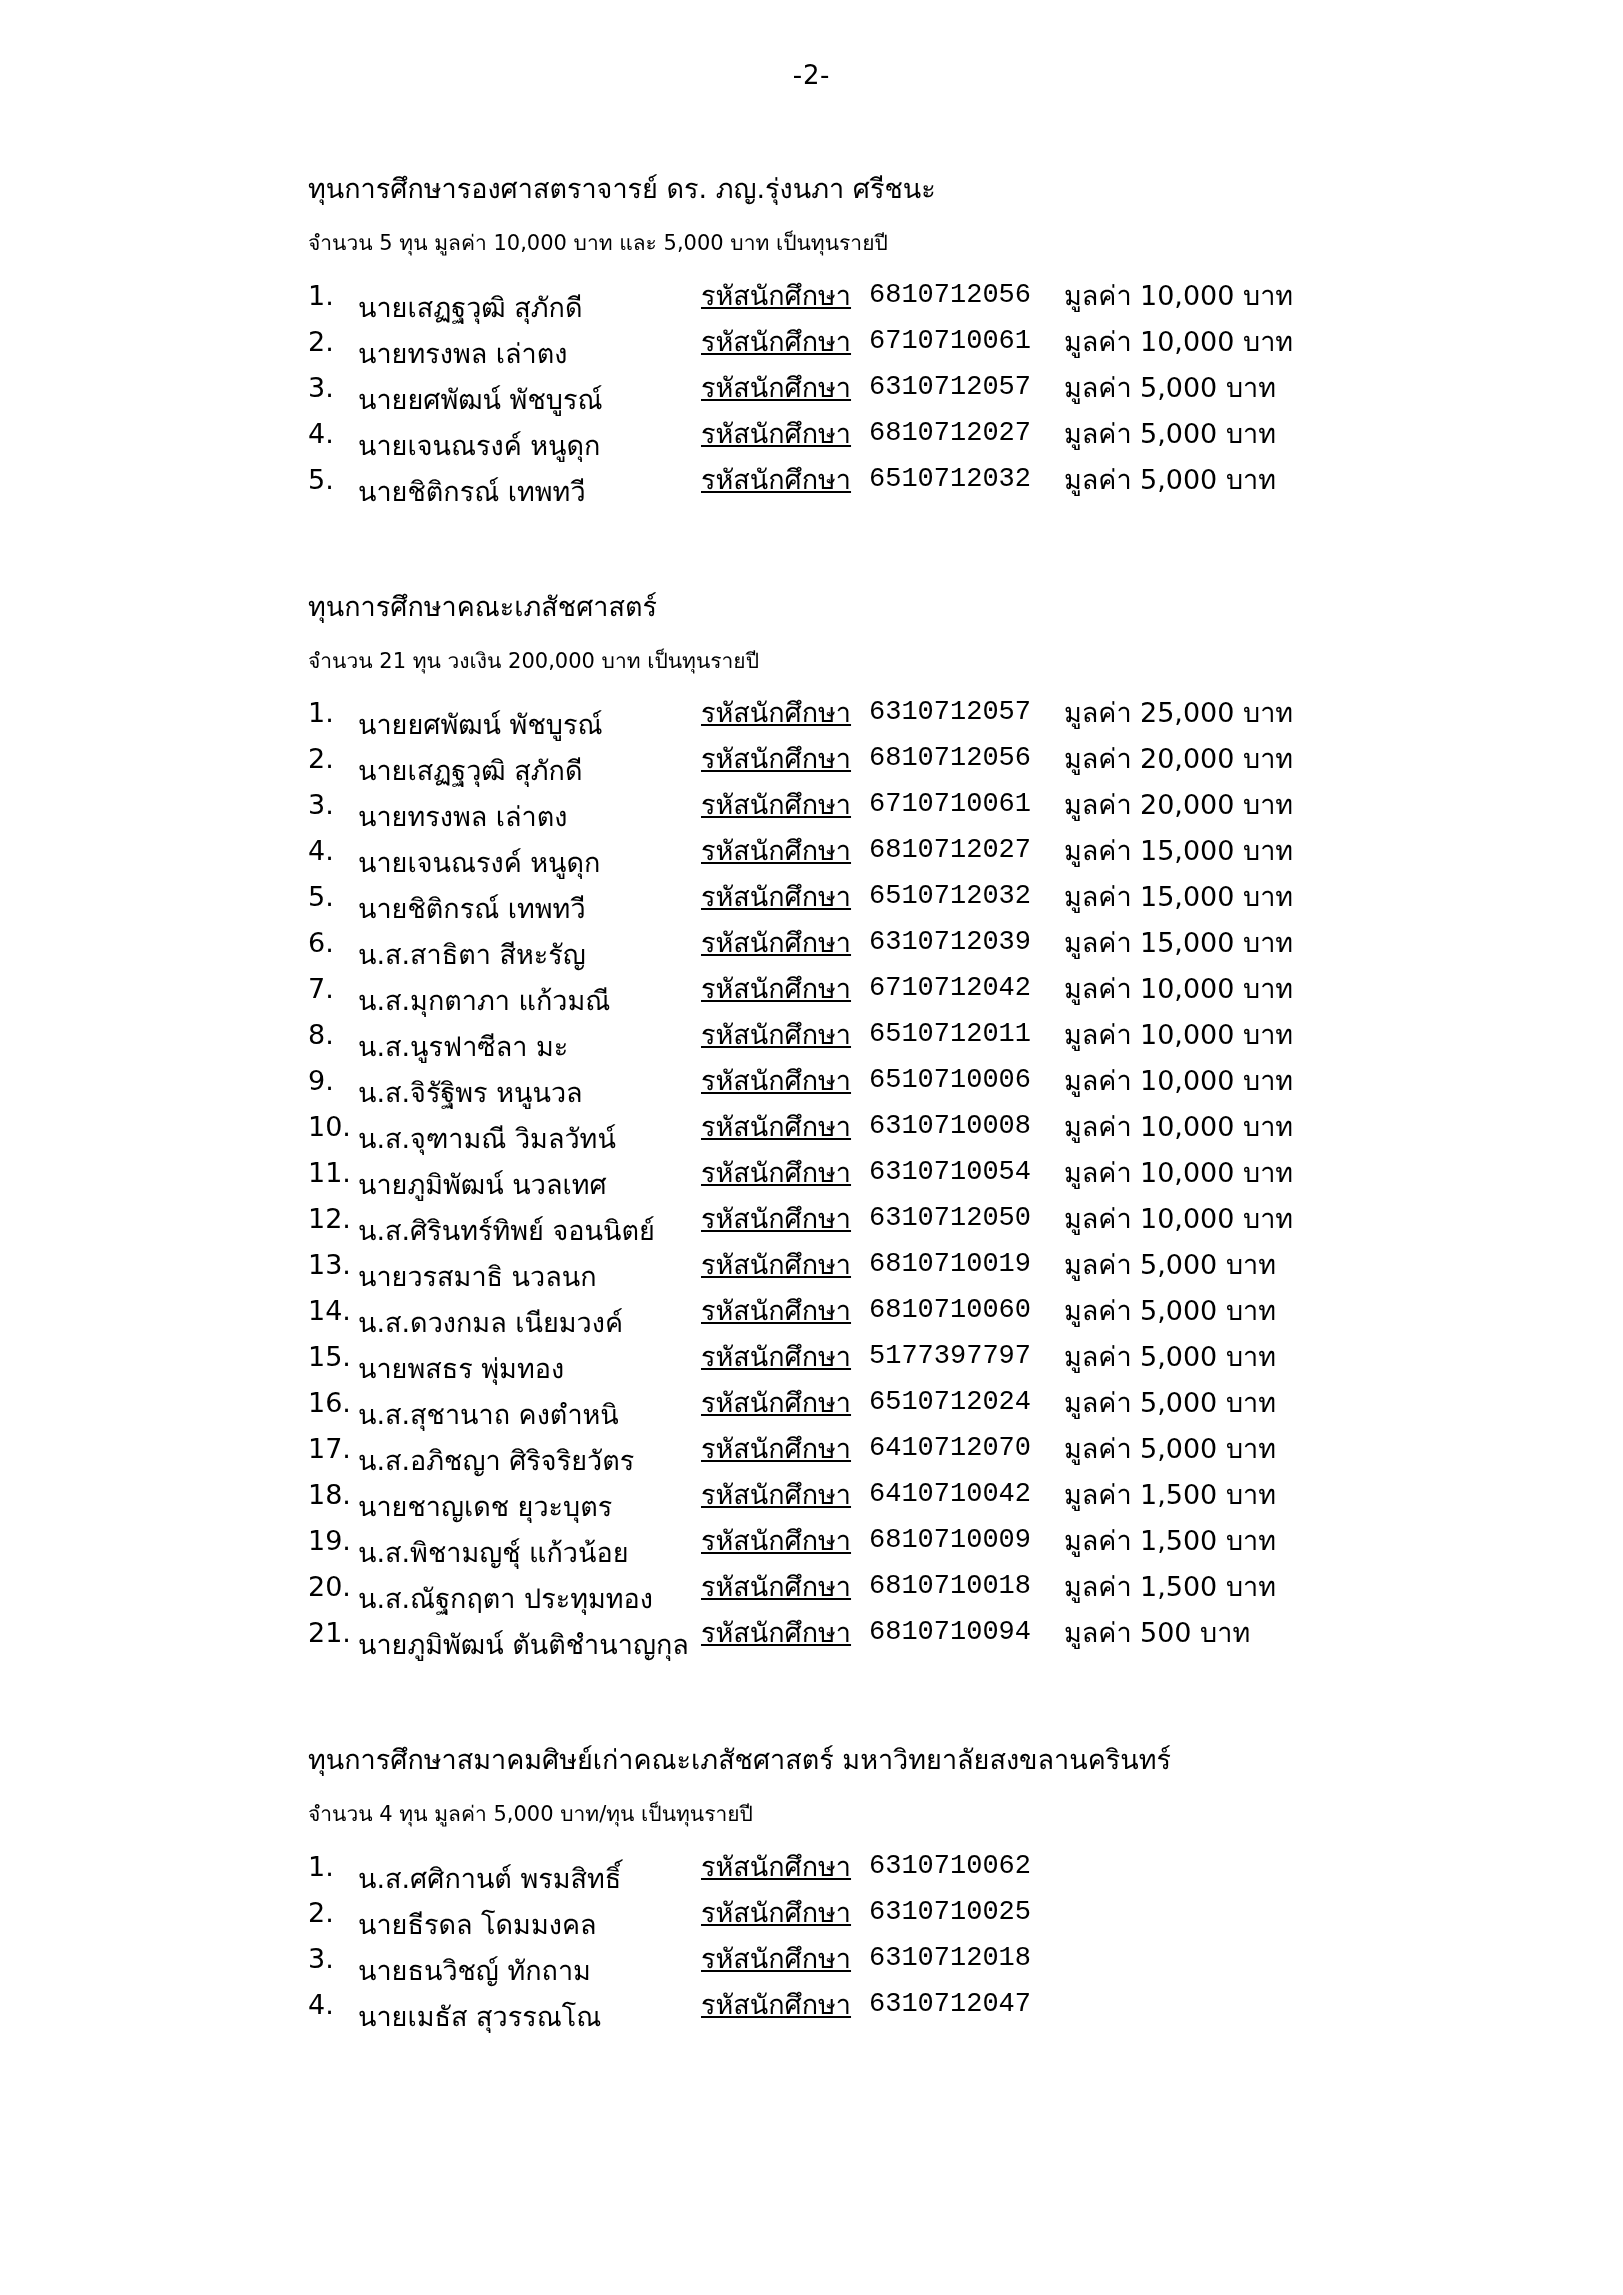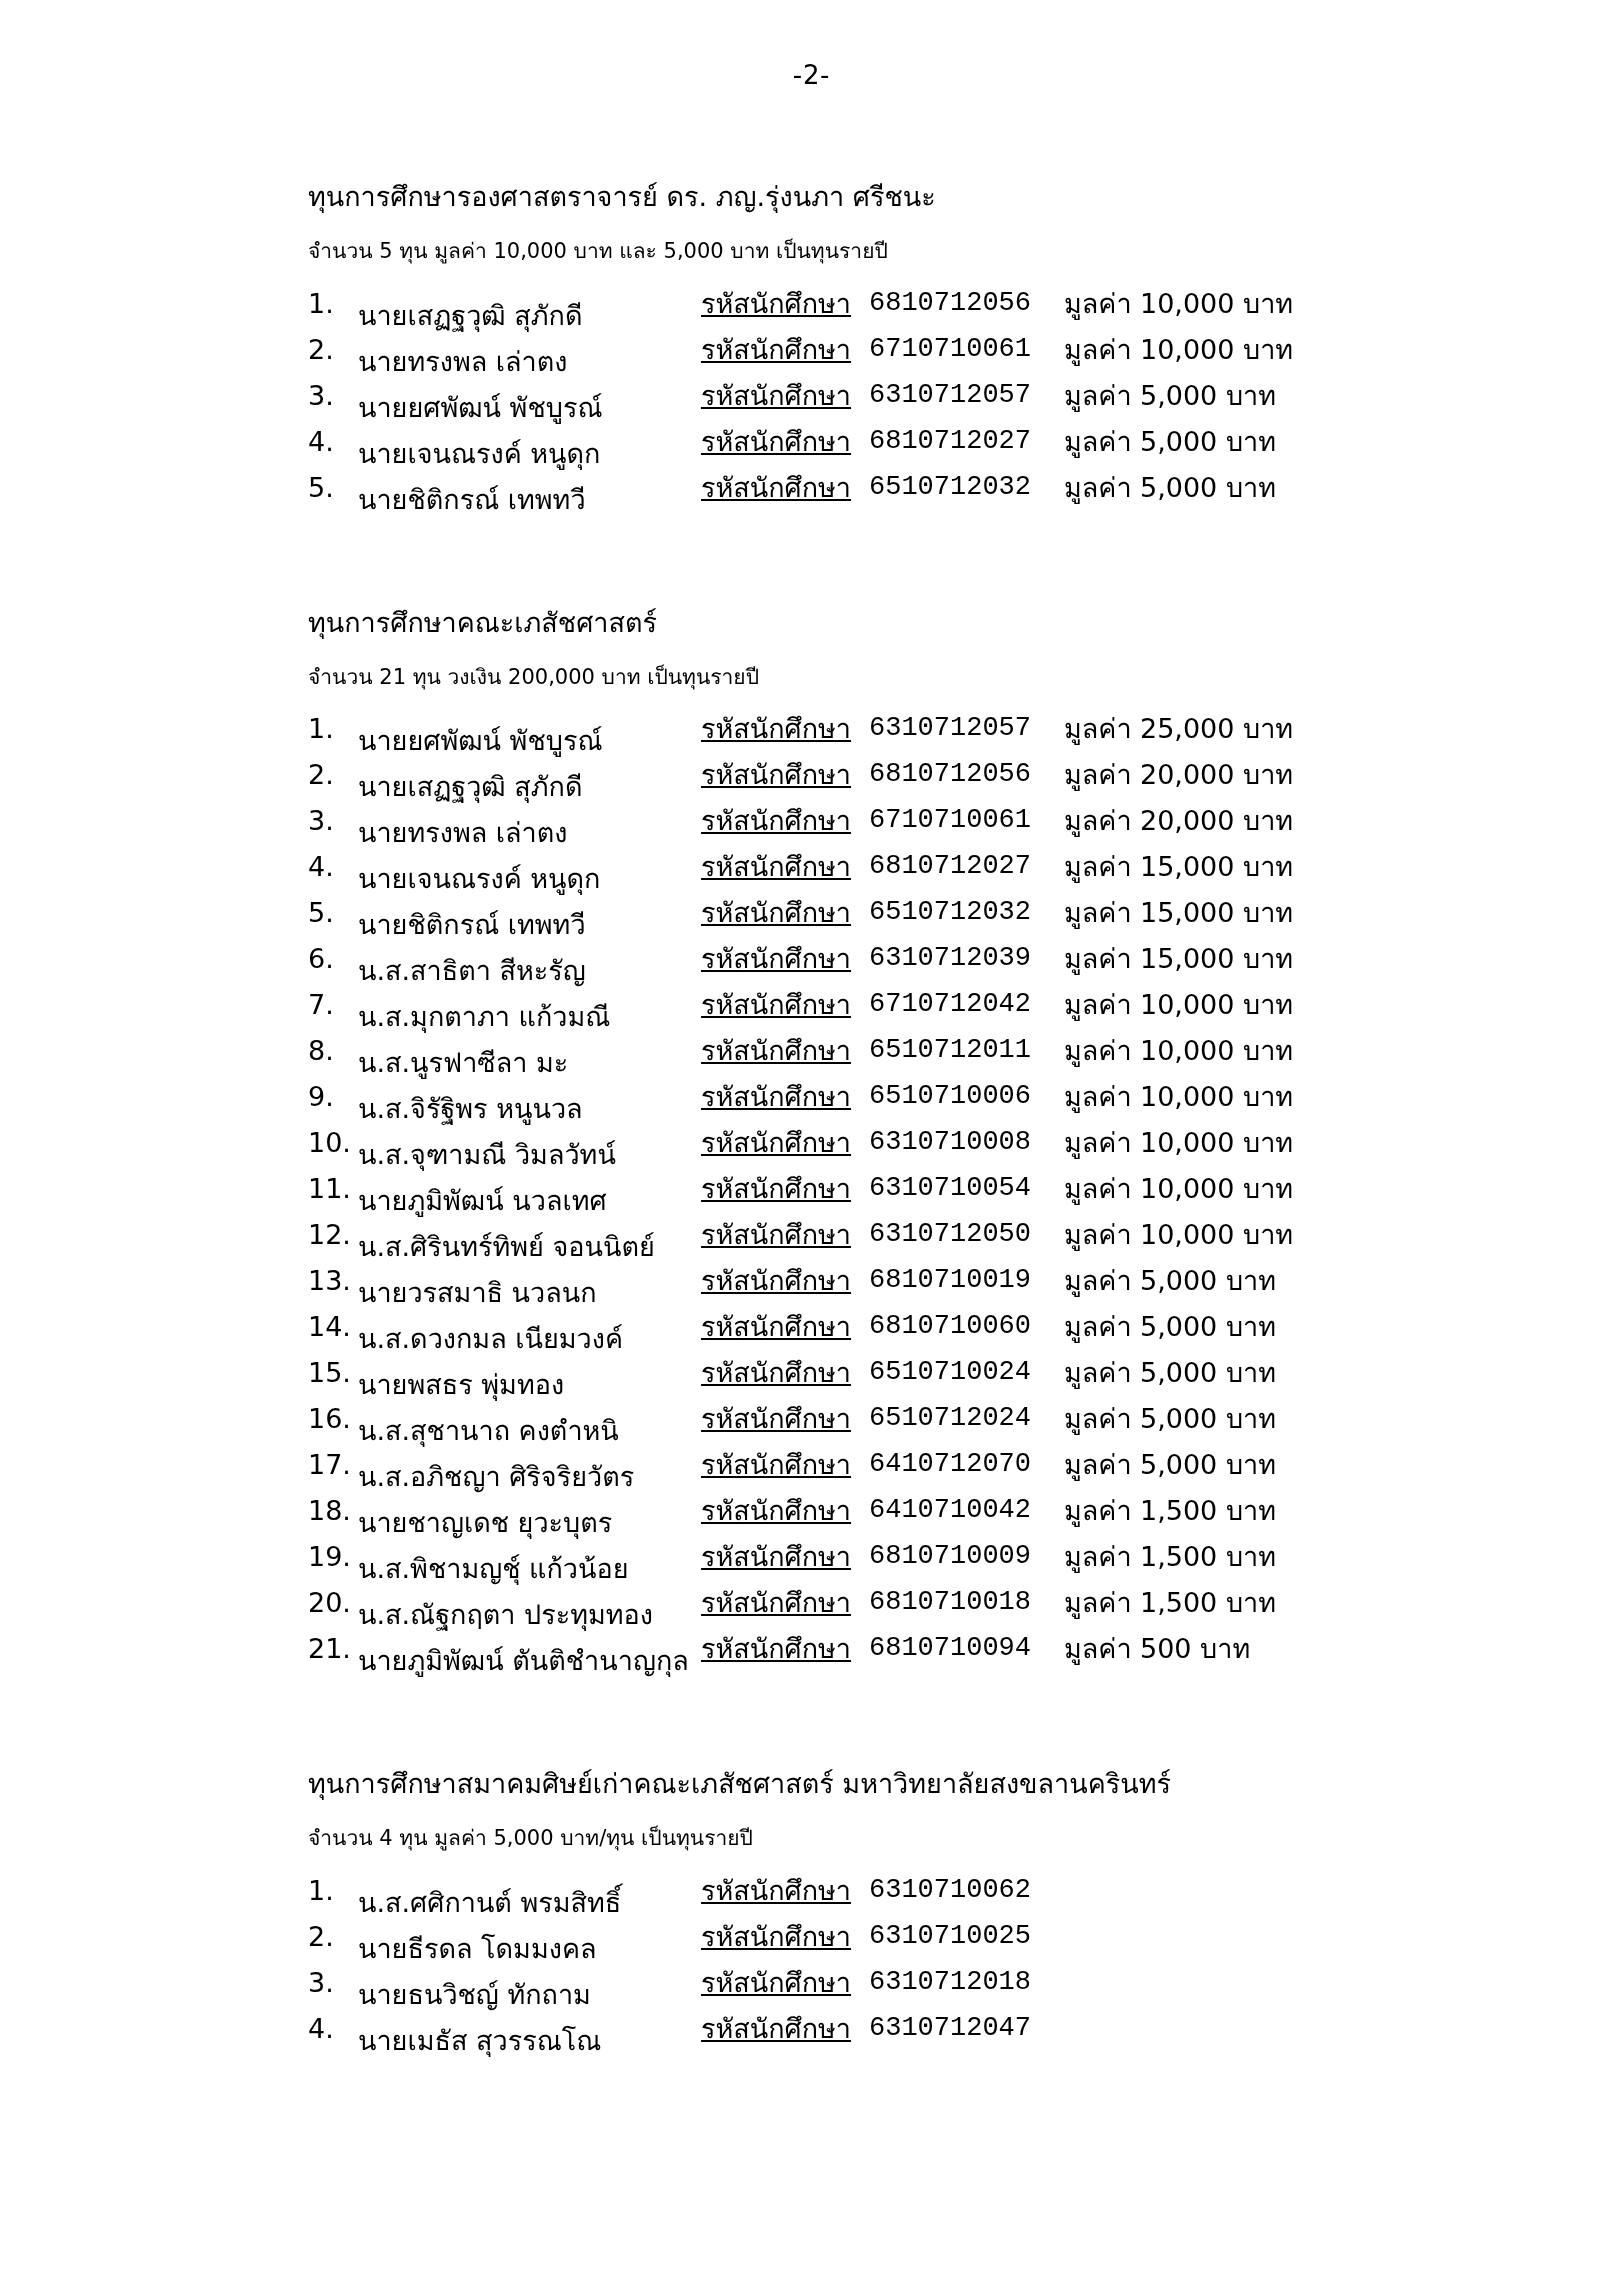--- a/index.html
+++ b/index.html
@@ -46,21 +46,21 @@
     width: 1047px;
   }
 
   .section {
     margin-bottom: 0;
   }
 
   .section-title {
     font-size: 27px;
     line-height: 1.0;
-    margin: 16px 0 0 0;
+    margin: 8px 0 0 0;
     padding: 0;
     white-space: nowrap;
   }
 
   .section-subtitle {
     font-size: 21px;
     line-height: 1.0;
     margin: 0;
     padding: 0;
     white-space: nowrap;
@@ -299,21 +299,21 @@
           <span class="col-name">น.ส.ดวงกมล  เนียมวงค์</span>
           <span class="col-code-label">รหัสนักศึกษา</span>
           <span class="col-code-value">6810710060</span>
           <span class="col-amount-label">มูลค่า</span>
           <span class="col-amount-value">5,000 บาท</span>
         </div>
         <div class="award-row">
           <span class="col-index">15.</span>
           <span class="col-name">นายพสธร  พุ่มทอง</span>
           <span class="col-code-label">รหัสนักศึกษา</span>
-          <span class="col-code-value">6510710024</span>
+          <span class="col-code-value">5177397797</span>
           <span class="col-amount-label">มูลค่า</span>
           <span class="col-amount-value">5,000 บาท</span>
         </div>
         <div class="award-row">
           <span class="col-index">16.</span>
           <span class="col-name">น.ส.สุชานาถ  คงตำหนิ</span>
           <span class="col-code-label">รหัสนักศึกษา</span>
           <span class="col-code-value">6510712024</span>
           <span class="col-amount-label">มูลค่า</span>
           <span class="col-amount-value">5,000 บาท</span>

